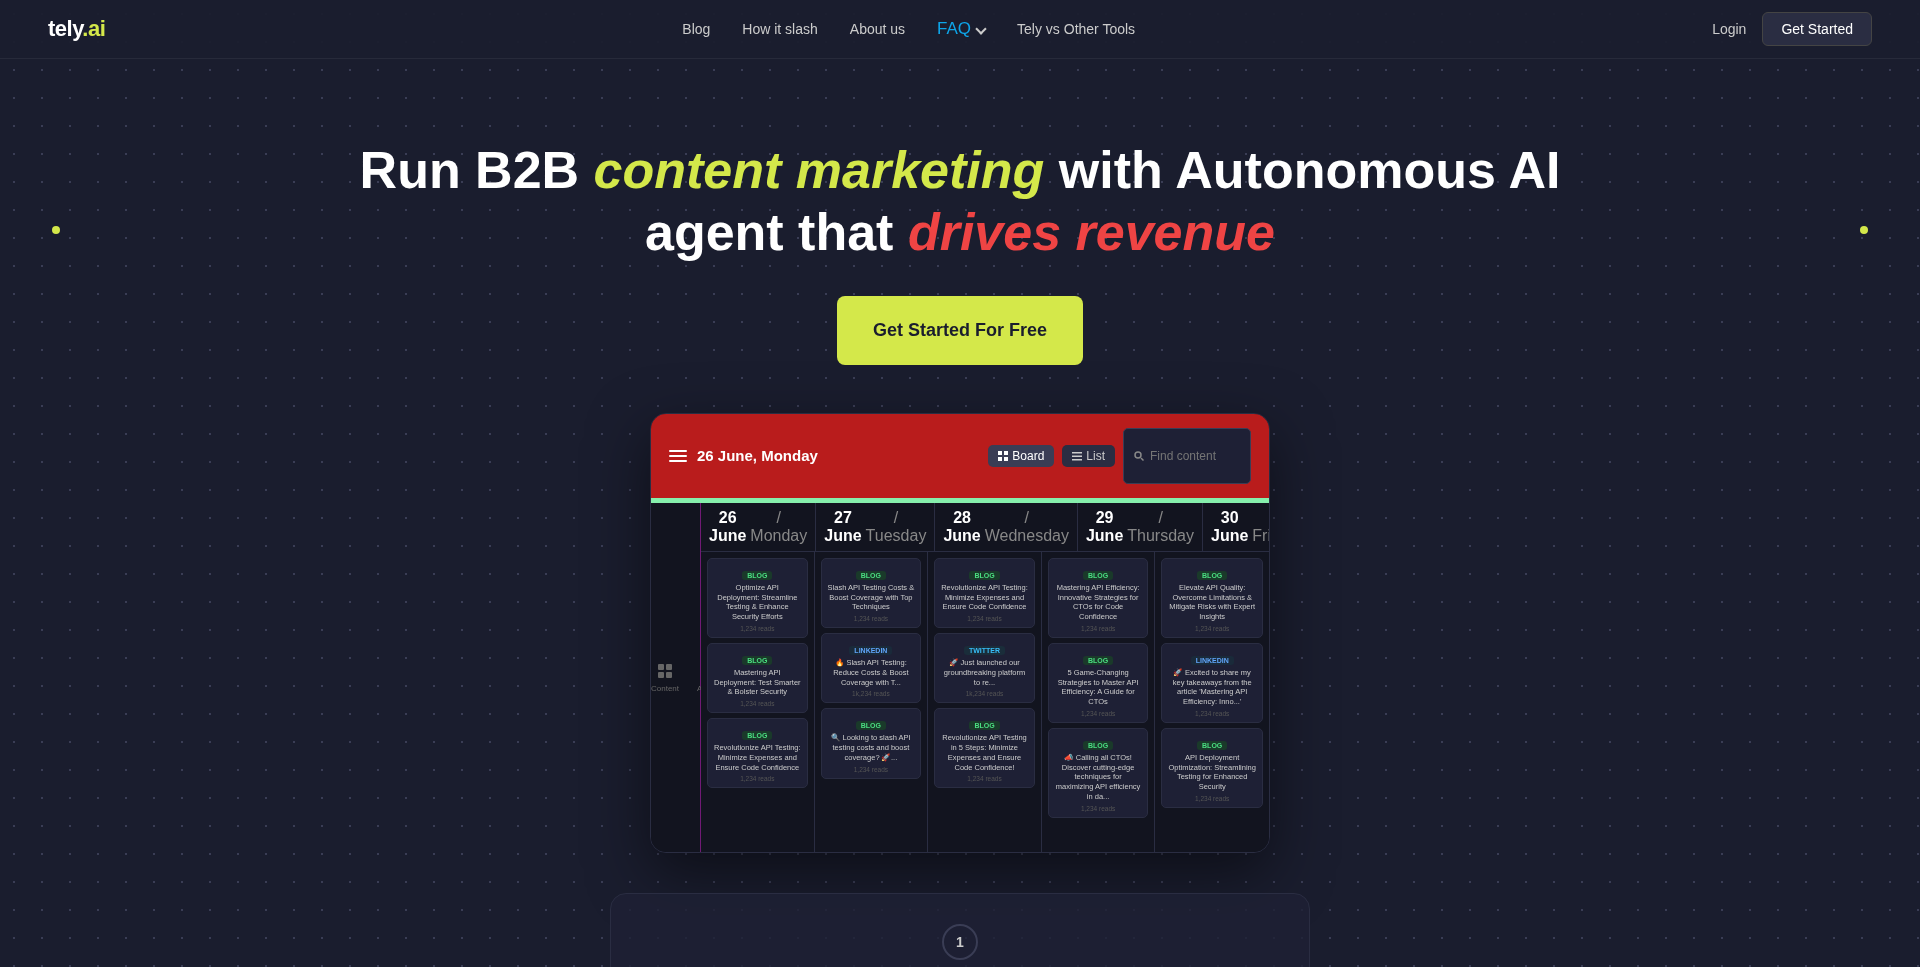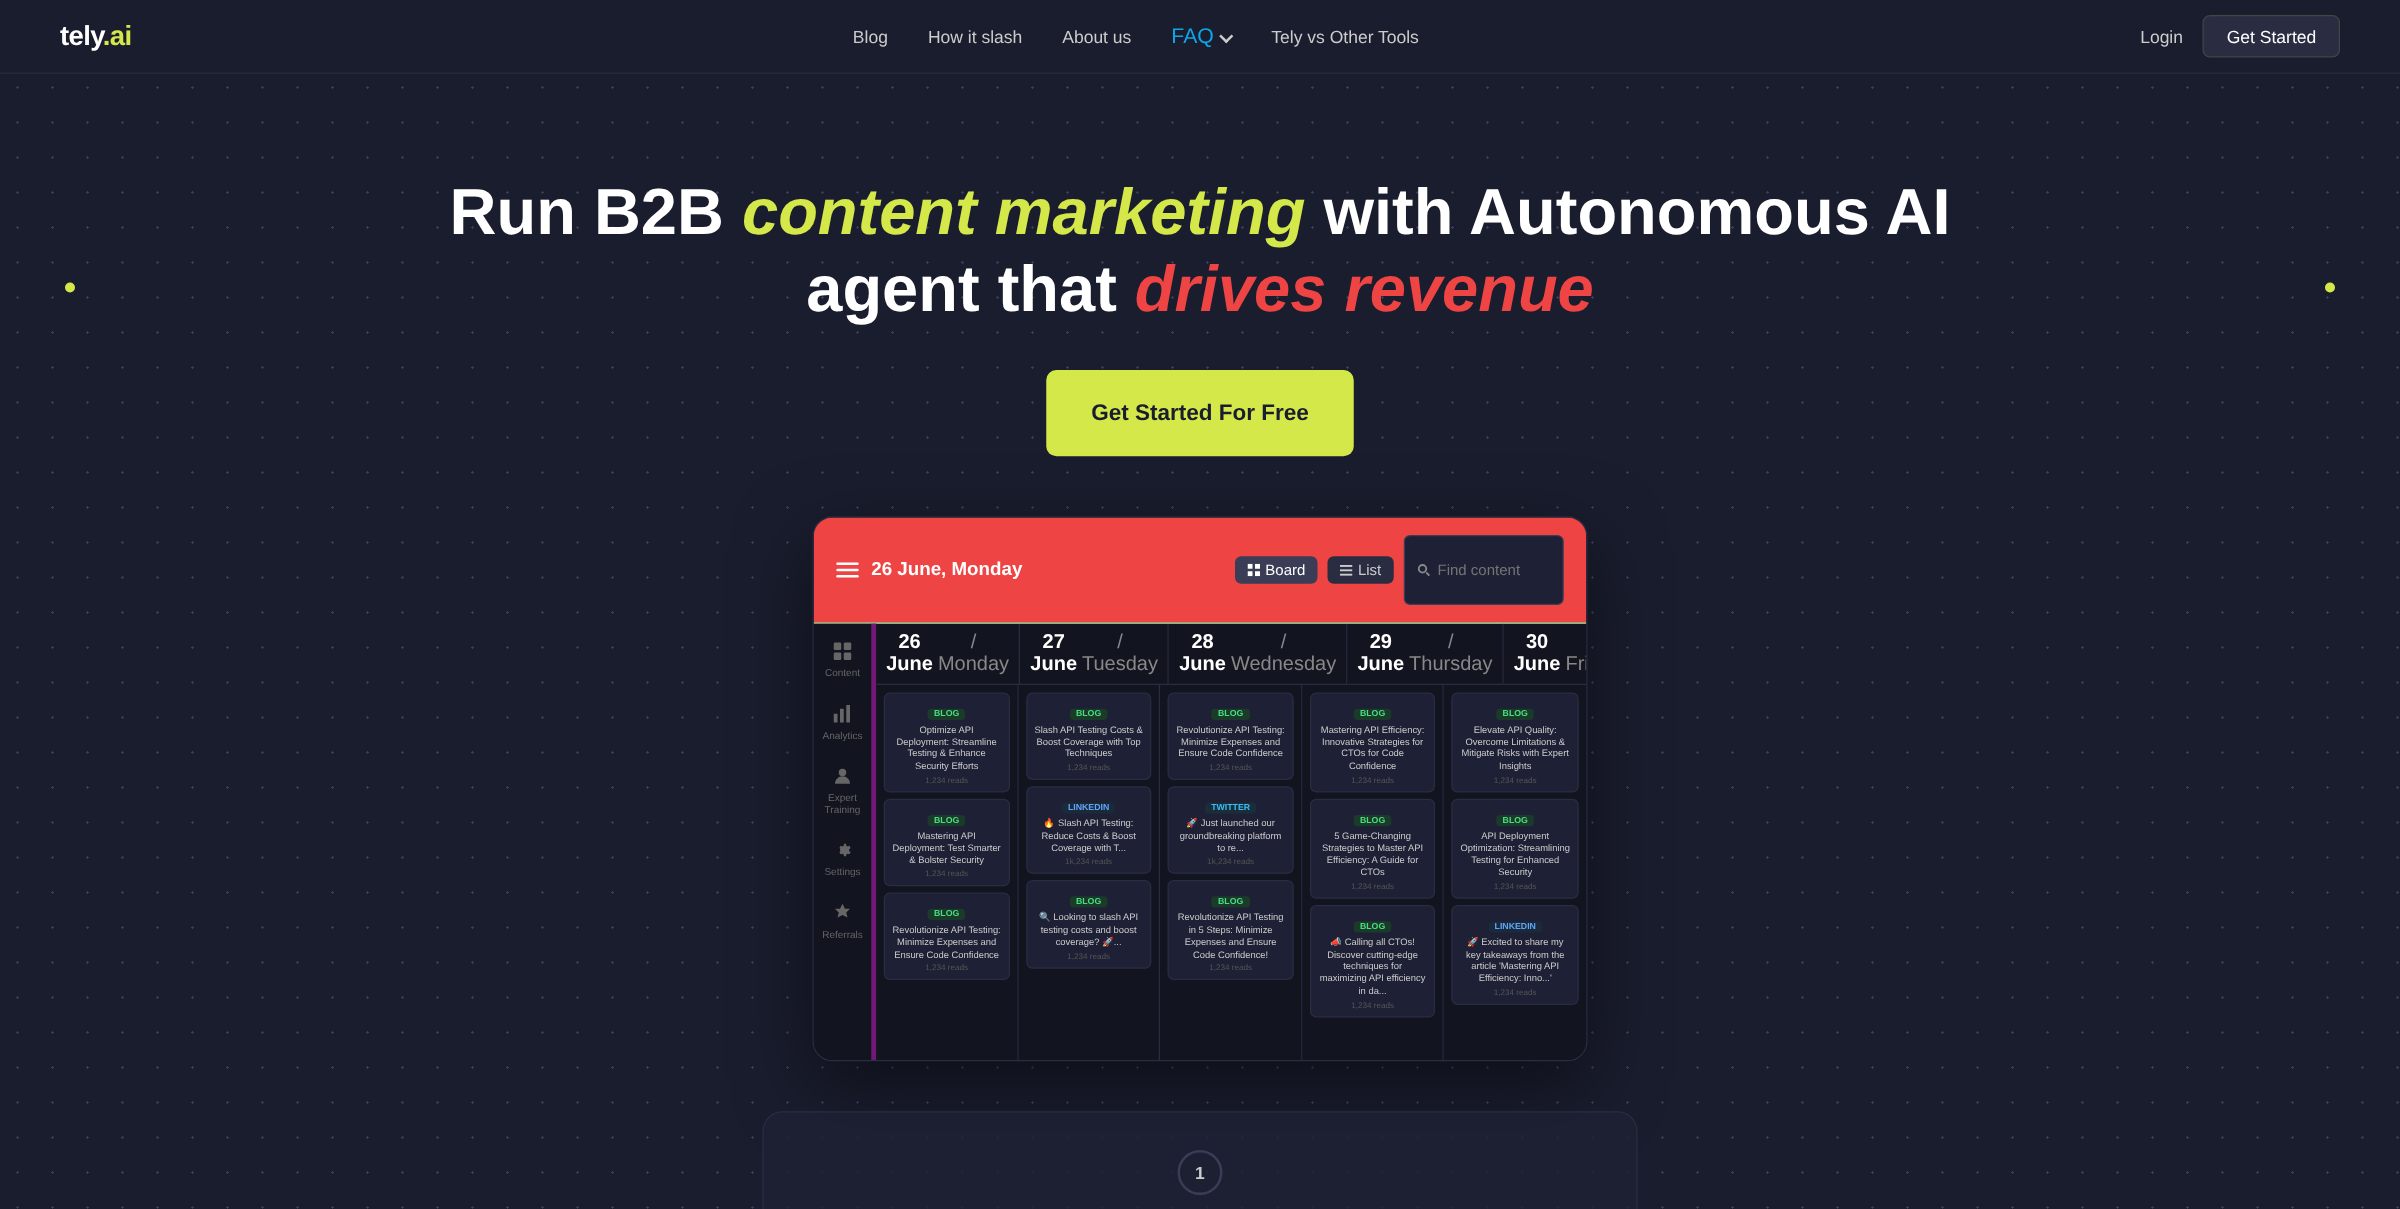--- a/index.html
+++ b/index.html
@@ -167,22 +167,22 @@
       border: 1px solid #2a2d42;
       overflow: hidden;
       box-shadow: 0 20px 60px rgba(0,0,0,0.5);
     }
 
     .dashboard-header {
       display: flex;
       align-items: center;
       justify-content: space-between;
       padding: 14px 18px;
-      border-bottom: 1px solid #86efac;
-      background: #ef4444;
+      border-bottom: 5px solid #86efac;
+      background: #b91c1c;
     }
 
     .dashboard-header-left {
       display: flex;
       align-items: center;
       gap: 10px;
     }
 
     .menu-icon {
       display: flex;
@@ -247,23 +247,23 @@
     }
 
     
     .dashboard-body {
       display: flex;
     }
 
     .sidebar {
       width: 50px;
       background: #12141f;
-      border-right: 4px solid #701a75;
-      display: flex;
-      flex-direction: column;
+      border-right: 1px solid #701a75;
+      display: flex;
+      flex-direction: row;
       align-items: center;
       padding: 12px 0;
       gap: 18px;
     }
 
     .sidebar-item {
       display: flex;
       flex-direction: column;
       align-items: center;
       gap: 3px;
@@ -643,27 +643,27 @@
             </div>
           </div>
 
           <div class="day-column">
             <div class="card-item">
               <span class="card-tag tag-blog">Blog</span>
               <div class="card-title">Elevate API Quality: Overcome Limitations &amp; Mitigate Risks with Expert Insights</div>
               <div class="card-meta">1,234 reads</div>
             </div>
             <div class="card-item">
-              <span class="card-tag tag-blog">Blog</span>
-              <div class="card-title">API Deployment Optimization: Streamlining Testing for Enhanced Security</div>
-              <div class="card-meta">1,234 reads</div>
-            </div>
-            <div class="card-item">
               <span class="card-tag tag-linkedin">LinkedIn</span>
               <div class="card-title">🚀 Excited to share my key takeaways from the article 'Mastering API Efficiency: Inno...'</div>
+              <div class="card-meta">1,234 reads</div>
+            </div>
+            <div class="card-item">
+              <span class="card-tag tag-blog">Blog</span>
+              <div class="card-title">API Deployment Optimization: Streamlining Testing for Enhanced Security</div>
               <div class="card-meta">1,234 reads</div>
             </div>
           </div>
         </div>
       </div>
     </div>
   </div>
 
   
   <div class="bottom-section">

